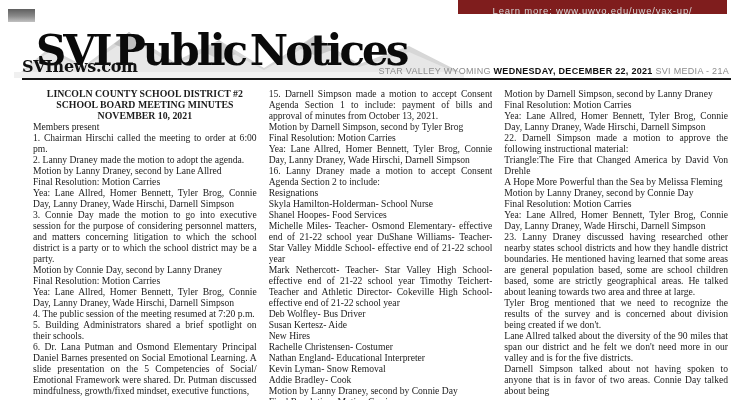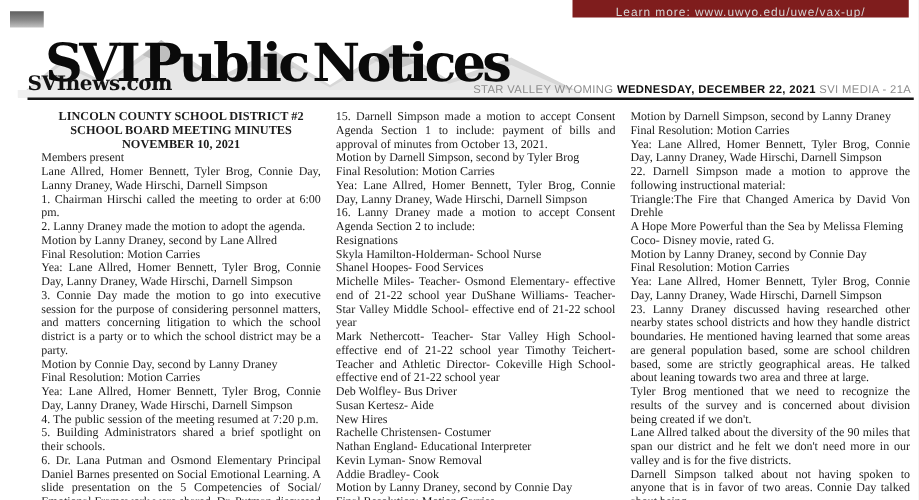--- a/index.html
+++ b/index.html
@@ -86,21 +86,20 @@
     </div>
     <div class="rule"></div>
   </div>
 
   <div class="content">
     <div class="col">
         <div class="block heading">LINCOLN COUNTY SCHOOL DISTRICT #2</div>
         <div class="block heading">SCHOOL BOARD MEETING MINUTES</div>
         <div class="block heading">NOVEMBER 10, 2021</div>
         <div class="block">Members present</div>
-        <div class="block">Lane Allred, Homer Bennett, Tyler Brog, Connie Day, Lanny Draney, Wade Hirschi, Darnell Simpson</div>
         <div class="block">1. Chairman Hirschi called the meeting to order at 6:00 pm.</div>
         <div class="block">2. Lanny Draney made the motion to adopt the agenda.</div>
         <div class="block">Motion by Lanny Draney, second by Lane Allred</div>
         <div class="block">Final Resolution: Motion Carries</div>
         <div class="block">Yea: Lane Allred, Homer Bennett, Tyler Brog, Connie Day, Lanny Draney, Wade Hirschi, Darnell Simpson</div>
         <div class="block">3. Connie Day made the motion to go into executive session for the purpose of considering  personnel matters, and matters concerning litigation to which the school district is a party  or to which the school district may be a party.</div>
         <div class="block">Motion by Connie Day, second by Lanny Draney</div>
         <div class="block">Final Resolution: Motion Carries</div>
         <div class="block">Yea: Lane Allred, Homer Bennett, Tyler Brog, Connie Day, Lanny Draney, Wade Hirschi, Darnell Simpson</div>
         <div class="block">4. The public session of the meeting resumed at 7:20 p.m.</div>
@@ -128,21 +127,20 @@
         <div class="block">Motion by Lanny Draney, second by Connie Day</div>
         <div class="block">Final Resolution: Motion Carries</div>
       </div>
     <div class="col">
         <div class="block">Motion by Darnell Simpson, second by Lanny Draney</div>
         <div class="block">Final Resolution: Motion Carries</div>
         <div class="block">Yea: Lane Allred, Homer Bennett, Tyler Brog, Connie Day, Lanny Draney, Wade Hirschi,  Darnell Simpson</div>
         <div class="block">22. Darnell Simpson made a motion to approve the following instructional material:</div>
         <div class="block">Triangle:The Fire that Changed America by David Von Drehle</div>
         <div class="block">A Hope More Powerful than the Sea by Melissa Fleming</div>
-        <div class="block">Coco- Disney movie, rated G.</div>
         <div class="block">Motion by Lanny Draney, second by Connie Day</div>
         <div class="block">Final Resolution: Motion Carries</div>
         <div class="block">Yea: Lane Allred, Homer Bennett, Tyler Brog, Connie Day, Lanny Draney, Wade Hirschi,  Darnell Simpson</div>
         <div class="block">23. Lanny Draney discussed having researched other nearby states school districts and how  they handle district boundaries. He mentioned having learned that some areas are  general population based, some are school children based, some are strictly  geographical areas. He talked about leaning towards two area and three at large.</div>
         <div class="block">Tyler Brog mentioned that we need to recognize the results of the survey and is  concerned about division being created if we don't.</div>
         <div class="block">Lane Allred talked about the diversity of the 90 miles that span our district and he felt we  don't need more in our valley and is for the five districts.</div>
         <div class="block">Darnell Simpson talked about not having spoken to anyone that is in favor of two areas. Connie Day talked about being</div>
       </div>
   </div>
 

